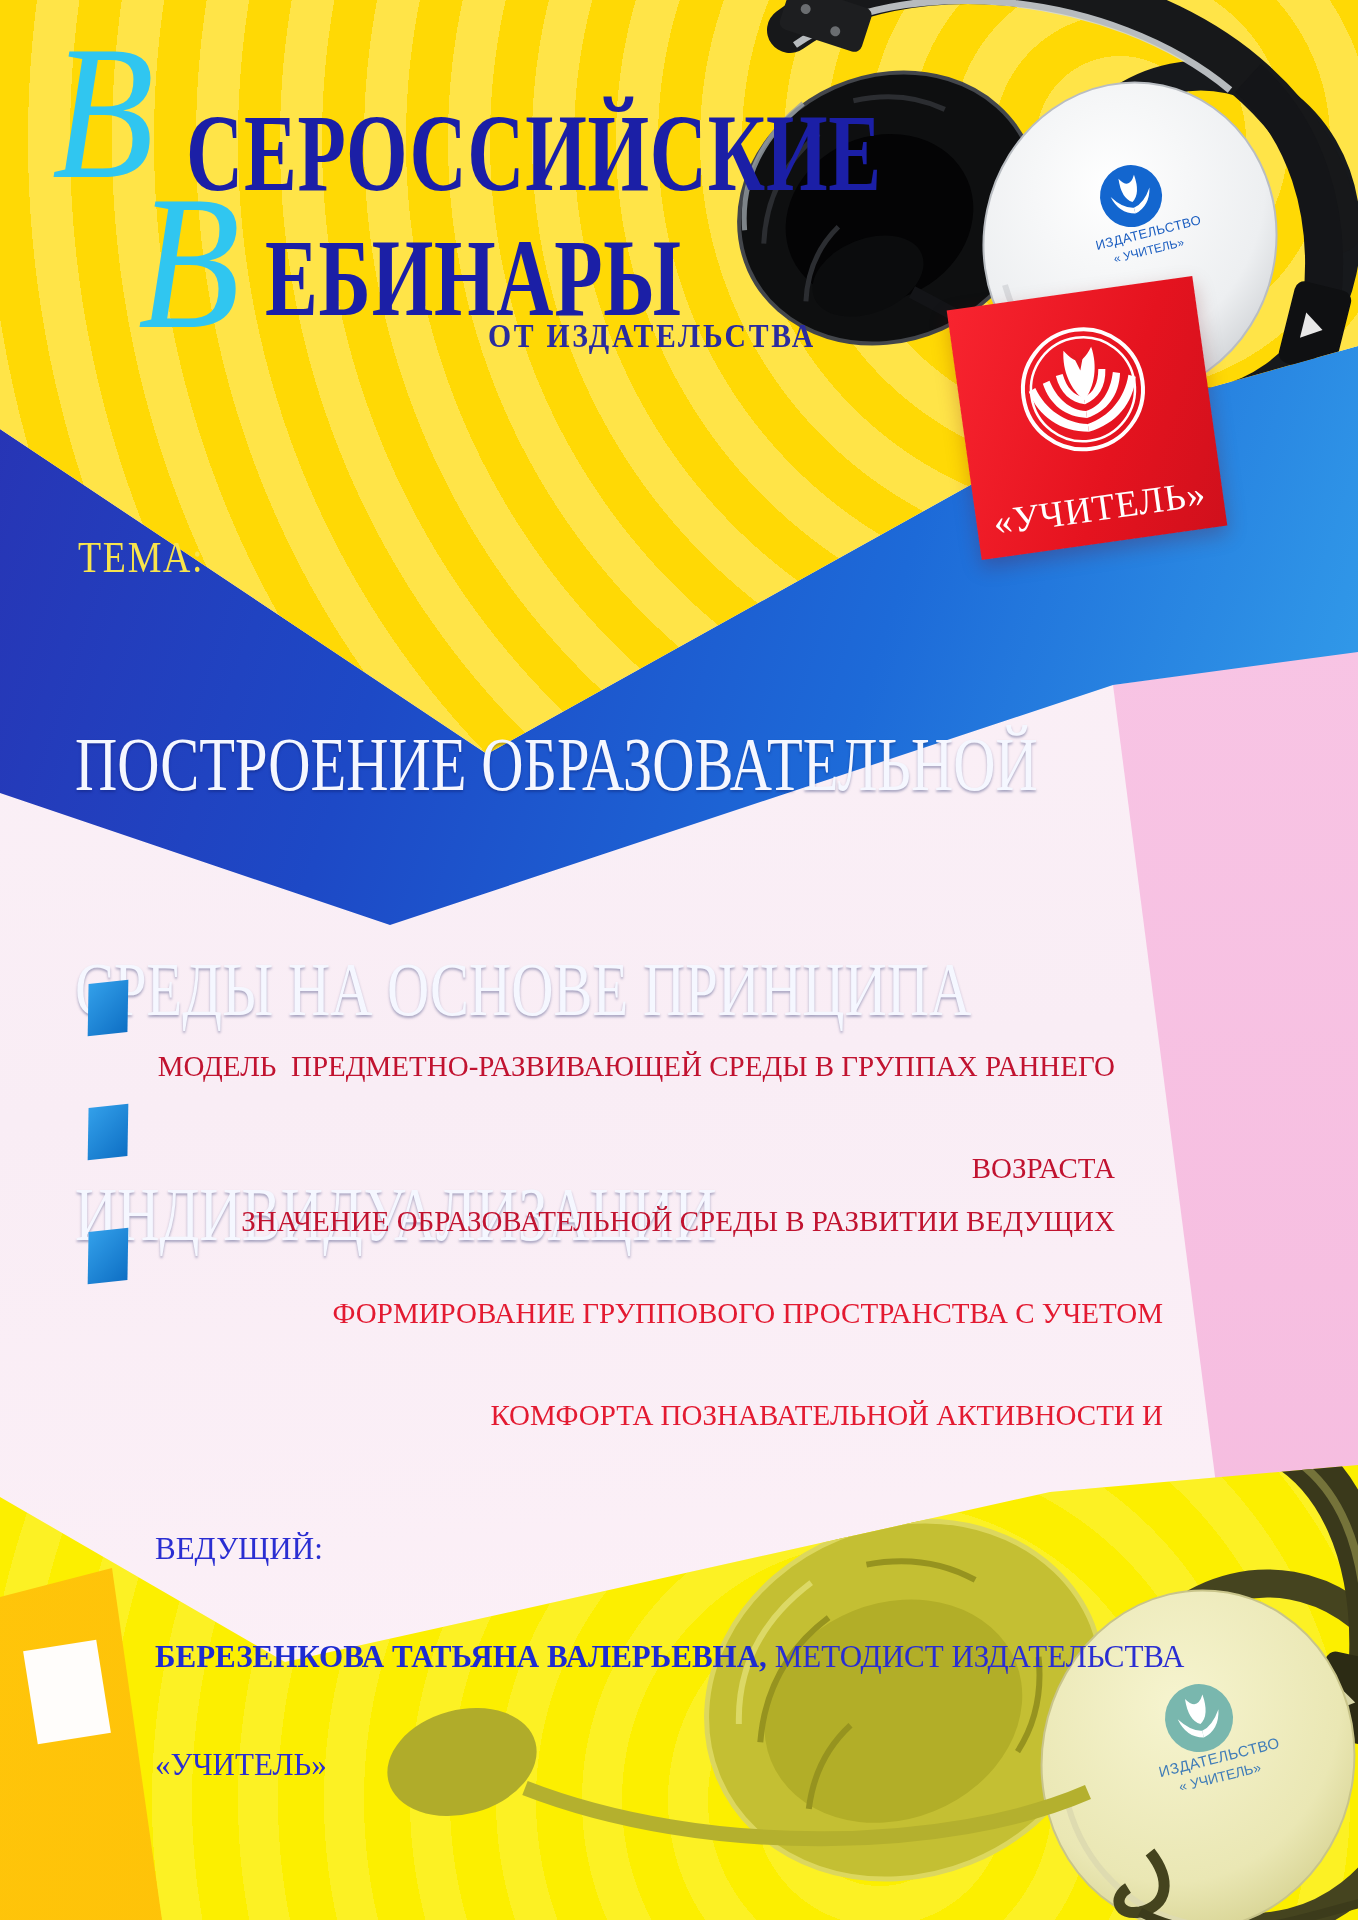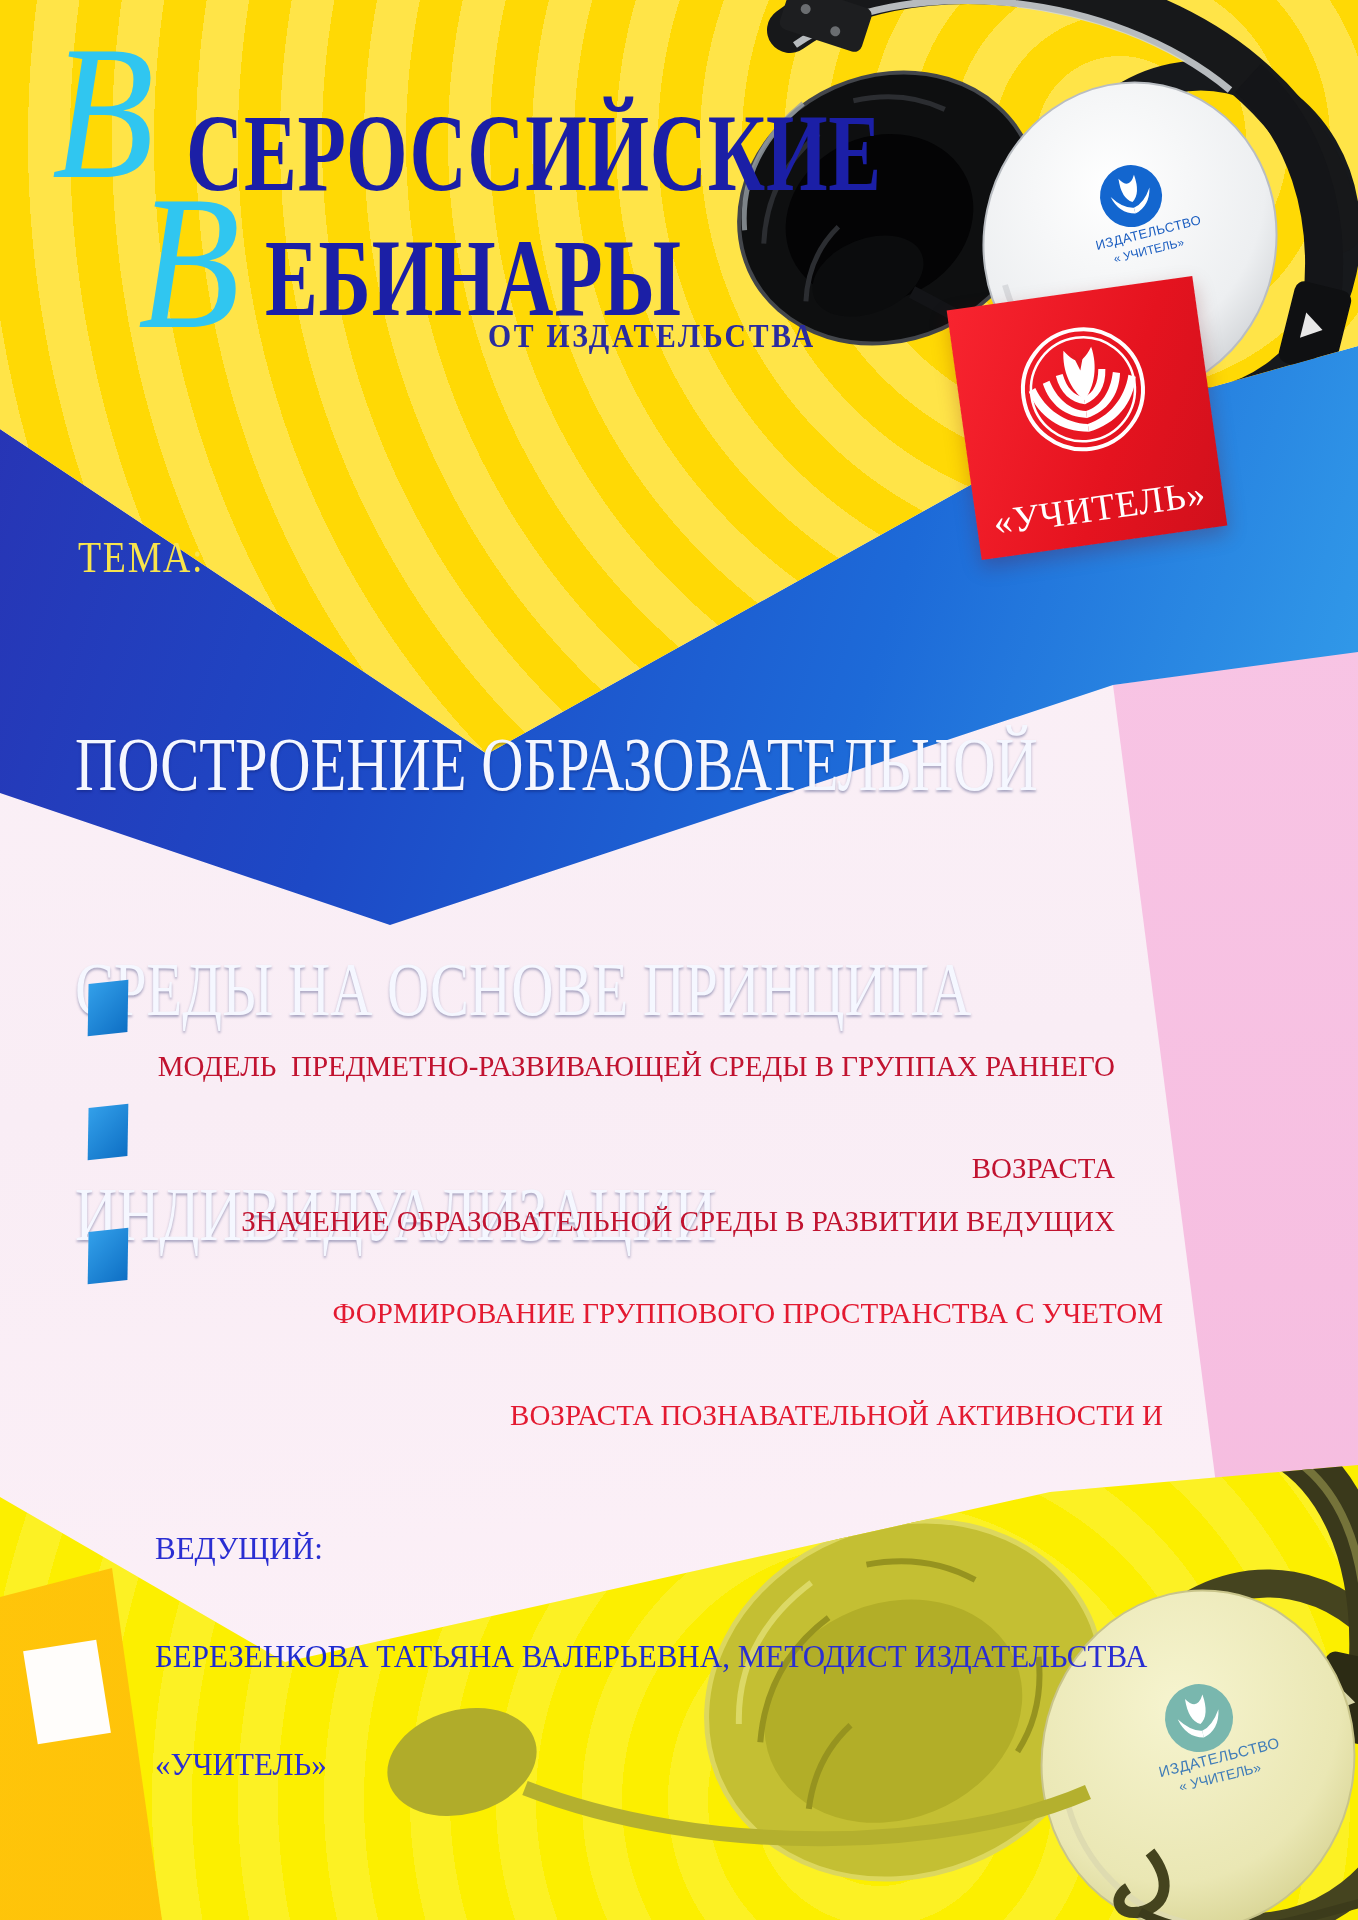--- a/index.html
+++ b/index.html
@@ -67,21 +67,21 @@
   .bullet-sq{
     position:absolute; left:88px; width:40px; height:52px;
     background:linear-gradient(135deg,#33a0ea,#0e6fc4);
     transform:rotate(-6deg) skewX(-7deg);
   }
   .bullet-text{left:155px; width:960px; font-size:29px; line-height:34px; letter-spacing:0;text-align:right;}
   .bullet-red-1{color:#c11330;}
   .bullet-red-2{color:#c11330;}
   .bullet-red-3{color:#e31a31;margin-left:48px;}
   .host-block{left:155px; top:1459px; font-size:31px; line-height:36px; color:#2a2ed2;}
-  .host-name{font-weight:normal; color:#1e2bd0;text-align:right;}
+  .host-name{font-weight:bold; color:#1e2bd0;text-align:right;}
 </style>
 </head>
 <body>
 
 <div class="canvas">
 
   <div class="layer bg-pink"></div>
   <div class="layer bg-blue-band"></div>
 
   <div class="layer bg-yellow-top">
@@ -217,21 +217,21 @@
   </div>
 
   <div class="bullet-sq" style="top:1106px"></div>
   <div class="t bullet-text bullet-red-2" style="top:1136px">
     <div>ЗНАЧЕНИЕ ОБРАЗОВАТЕЛЬНОЙ СРЕДЫ В РАЗВИТИИ ВЕДУЩИХ</div>
   </div>
 
   <div class="bullet-sq" style="top:1230px"></div>
   <div class="t bullet-text bullet-red-3" style="top:1228px">
     <div>ФОРМИРОВАНИЕ ГРУППОВОГО ПРОСТРАНСТВА С УЧЕТОМ</div>
-    <div>ВОЗРАСТА ПОЗНАВАТЕЛЬНОЙ АКТИВНОСТИ И</div>
+    <div>КОМФОРТА ПОЗНАВАТЕЛЬНОЙ АКТИВНОСТИ И</div>
   </div>
 
   <div class="t host-block">
     <div>ВЕДУЩИЙ:</div>
     <div><span class="host-name">БЕРЕЗЕНКОВА ТАТЬЯНА ВАЛЕРЬЕВНА,</span><span> МЕТОДИСТ ИЗДАТЕЛЬСТВА</span></div>
     <div>«УЧИТЕЛЬ»</div>
   </div>
 
 </div>
 

